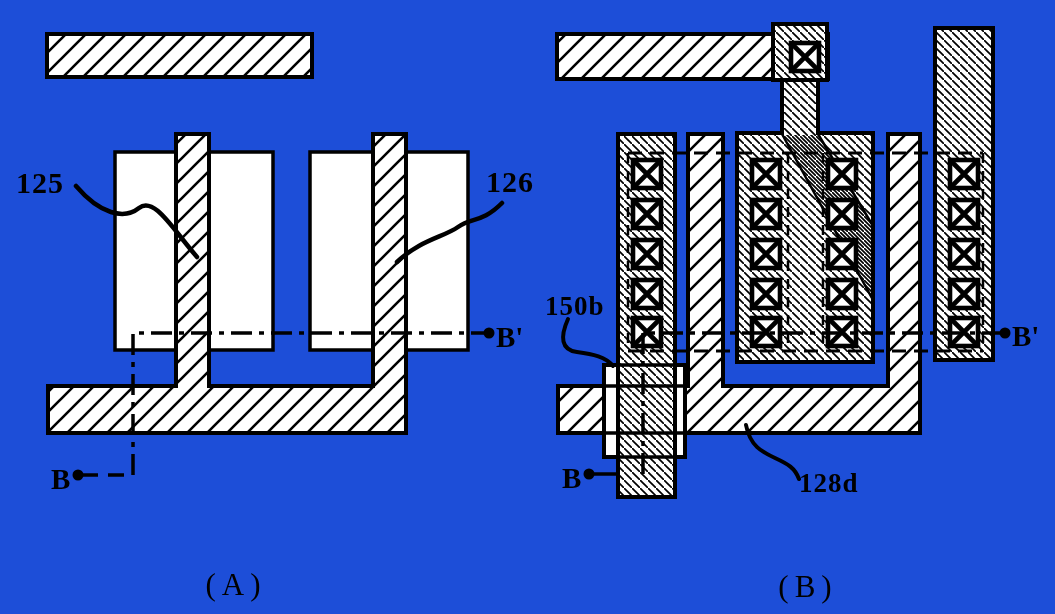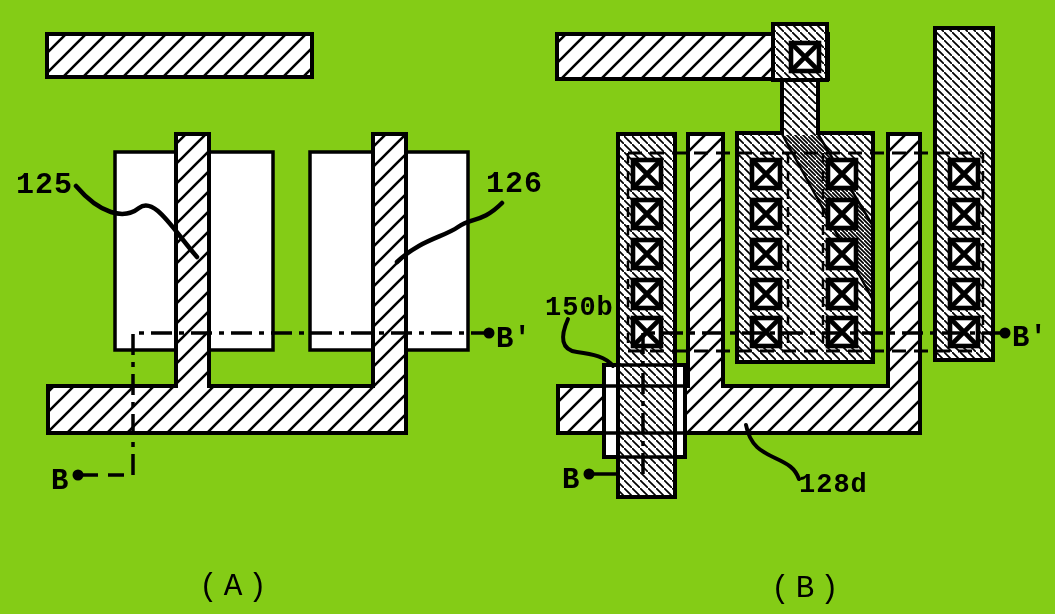--- a/index.html
+++ b/index.html
@@ -1,20 +1,20 @@
 <!DOCTYPE html>
 <html><head>
 <meta charset="utf-8">
 <style>
   html,body{margin:0;padding:0;background:#ffffff;}
   .sheet{
     position:relative;
     width:1055px;height:614px;
-    background:#84cc16;
-    font-family:Liberation Mono, monospace;
+    background:#1d4ed8;
+    font-family:Liberation Serif, serif;
     overflow:hidden;
   }
   svg{display:block;}
   text{fill:#000000;}
   .ref-label{font-size:30px;font-weight:bold;letter-spacing:1px;}
   .ref-label-sm{font-size:27px;font-weight:bold;letter-spacing:1px;}
   .sect-label{font-size:29px;font-weight:bold;}
   .caption{font-size:31px;font-weight:normal;letter-spacing:6px;}
 </style>
 </head>

